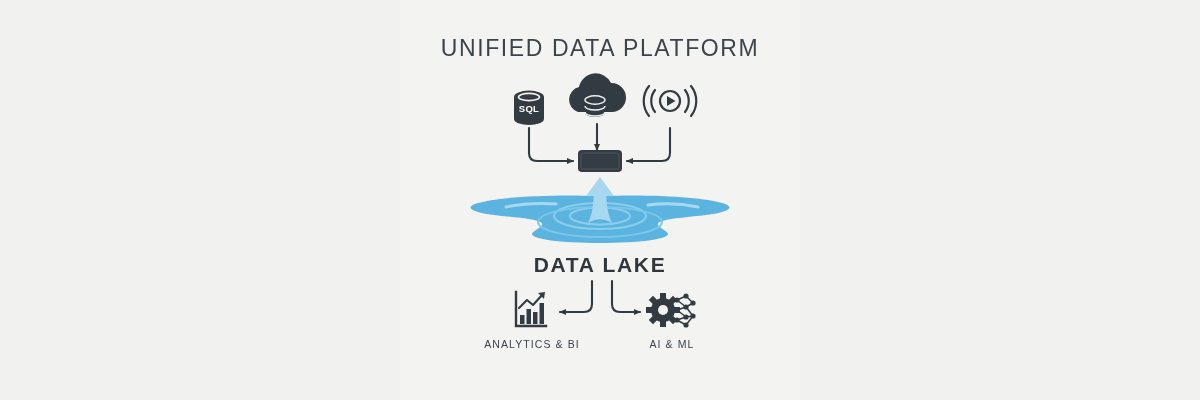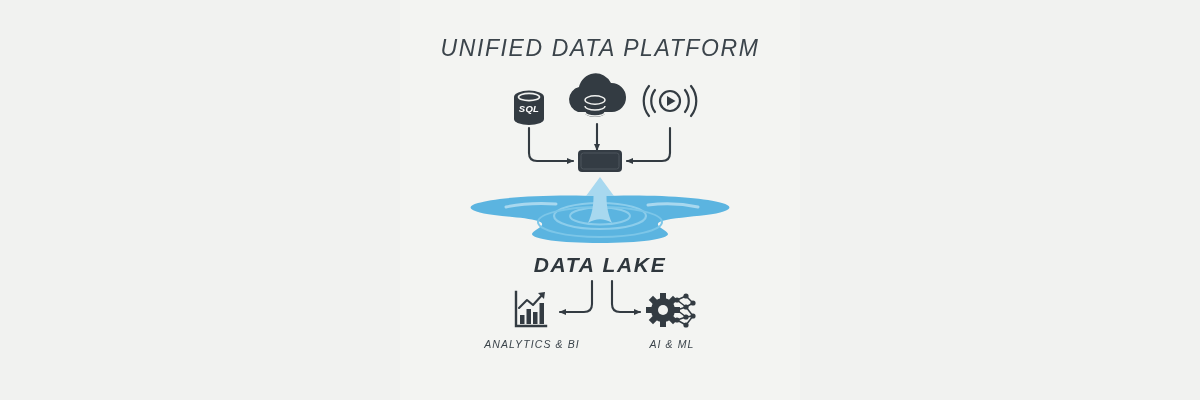--- a/index.html
+++ b/index.html
@@ -11,21 +11,20 @@
     height: 400px;
     background: #f1f2f0;
     font-family: "Liberation Sans", sans-serif;
     overflow: hidden;
   }
   #canvas {
     position: relative;
     width: 1200px;
     height: 400px;
     background: #f1f2f0;
-    font-style: italic;
   }
   
   .center-wash {
     position: absolute;
     left: 400px;
     top: 0;
     width: 400px;
     height: 400px;
     background: #f3f4f2;
     pointer-events: none;

